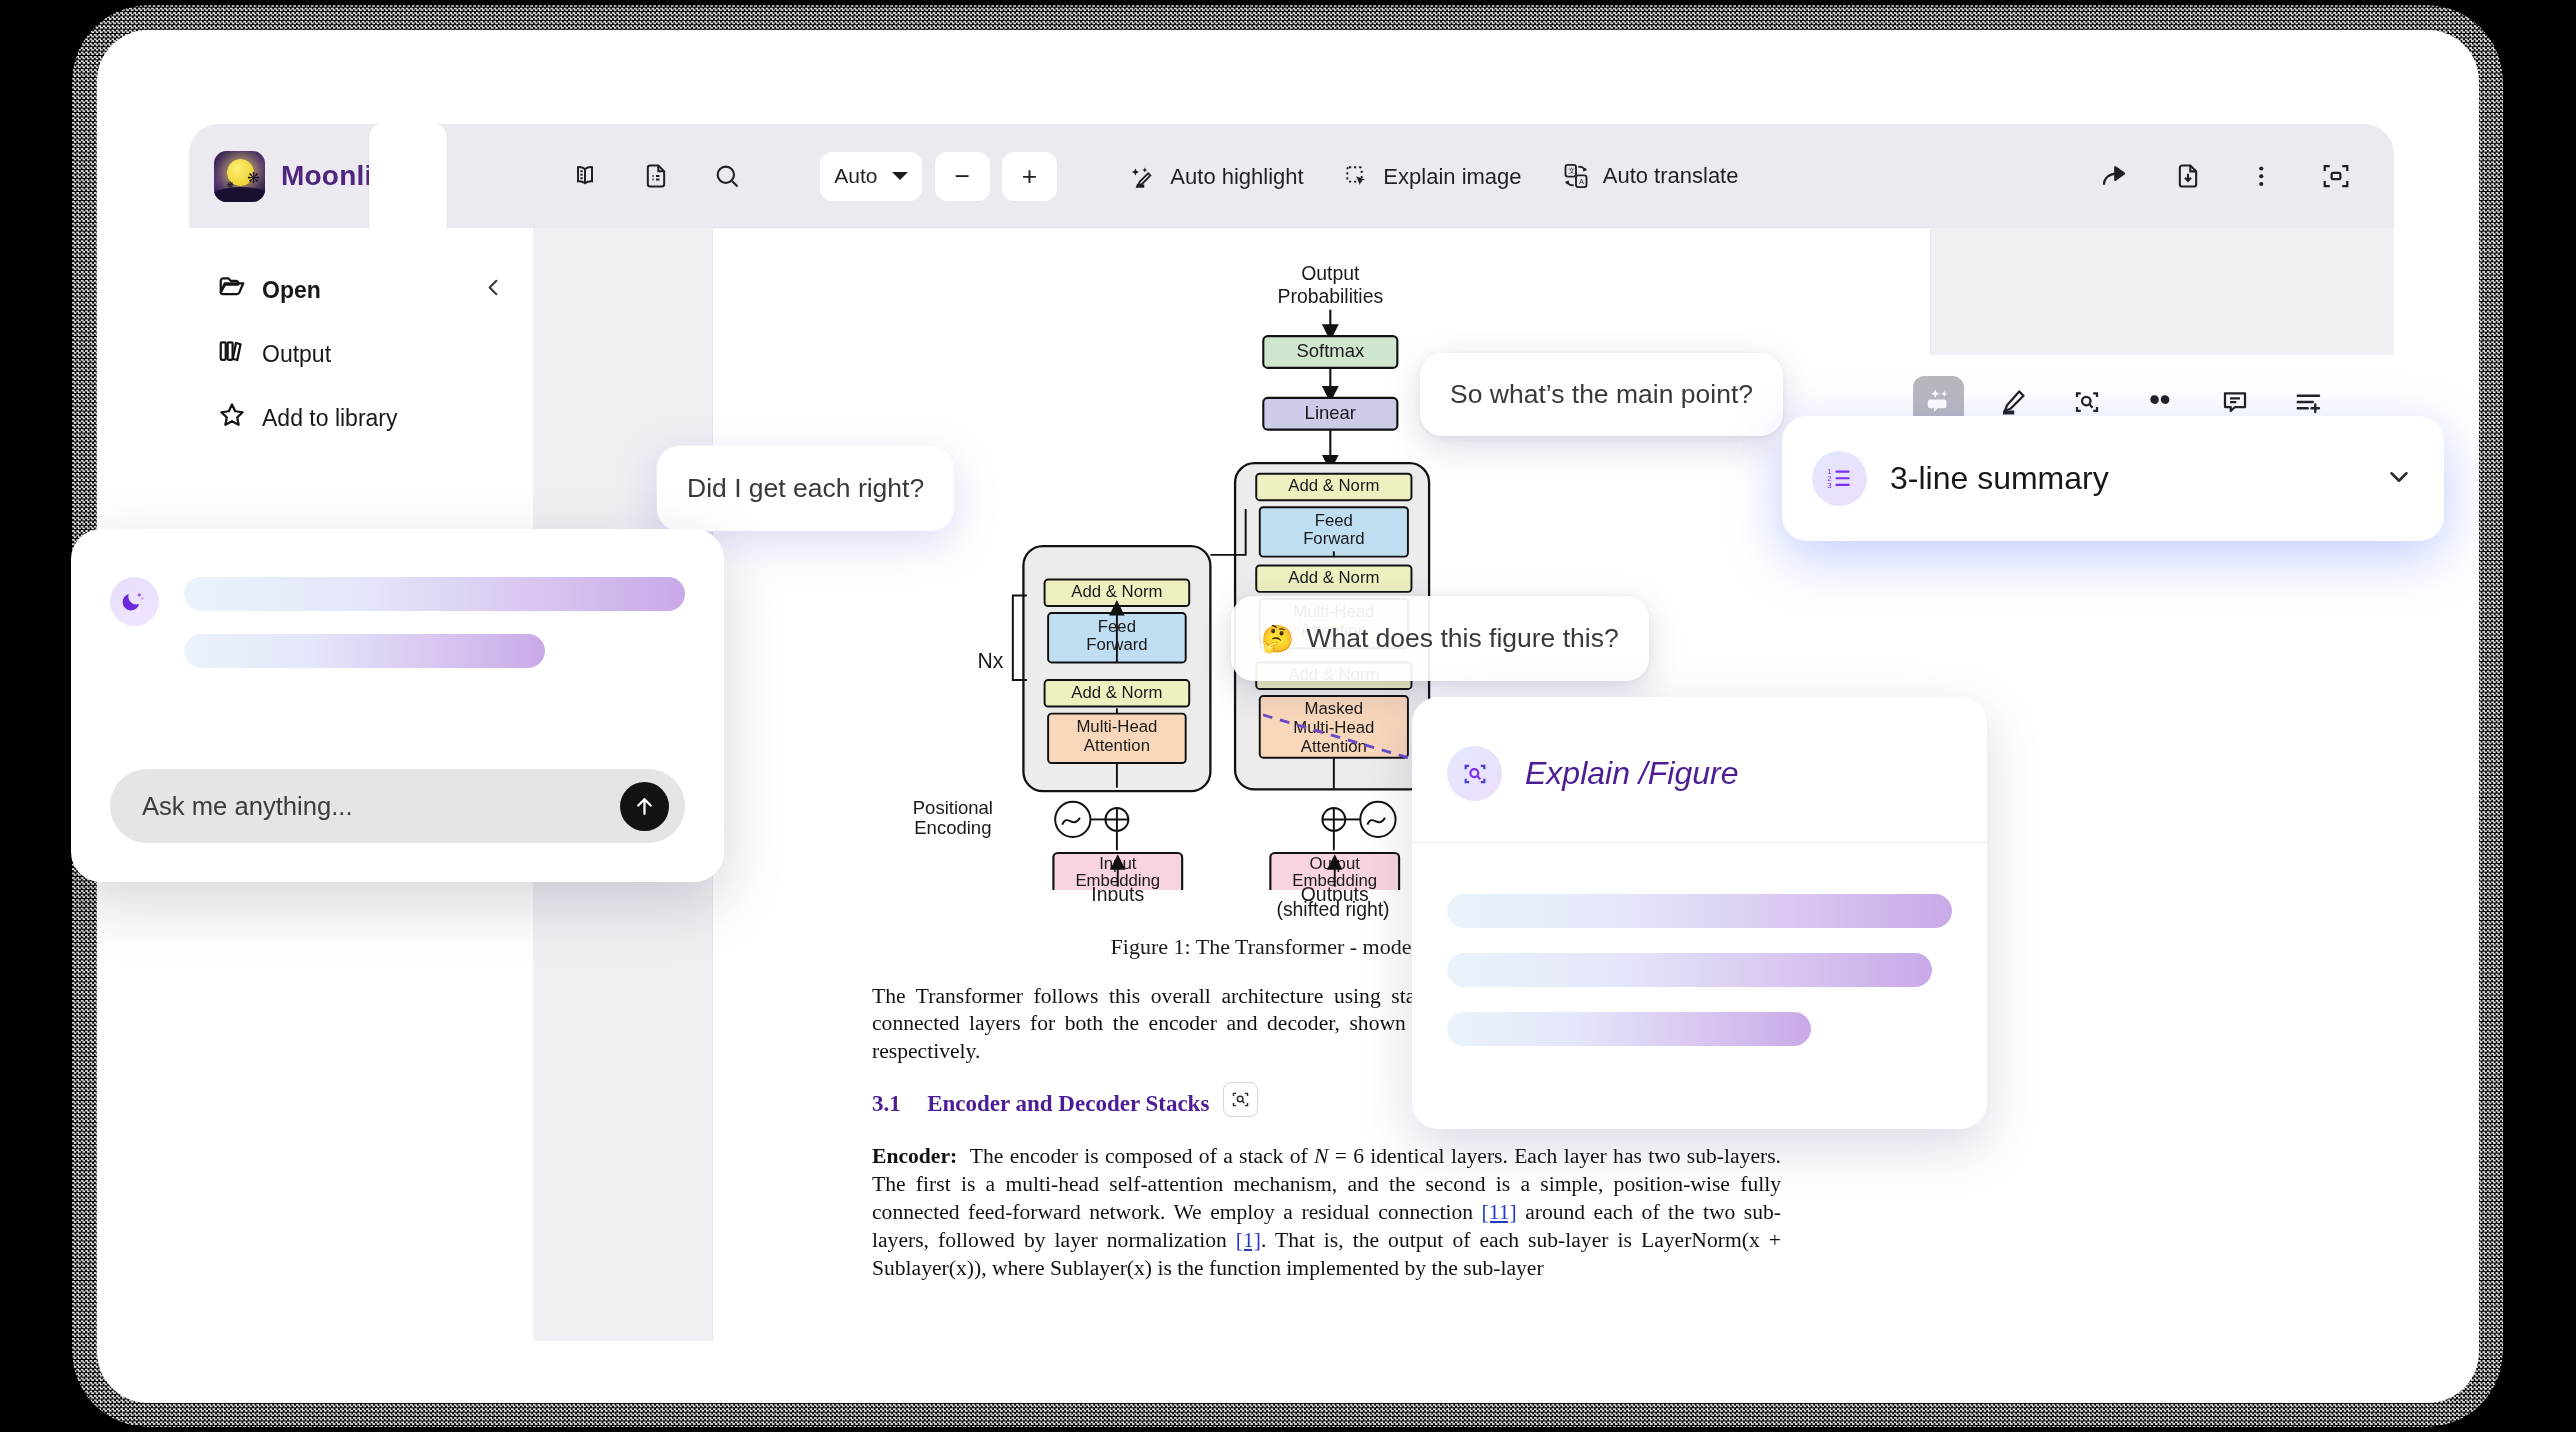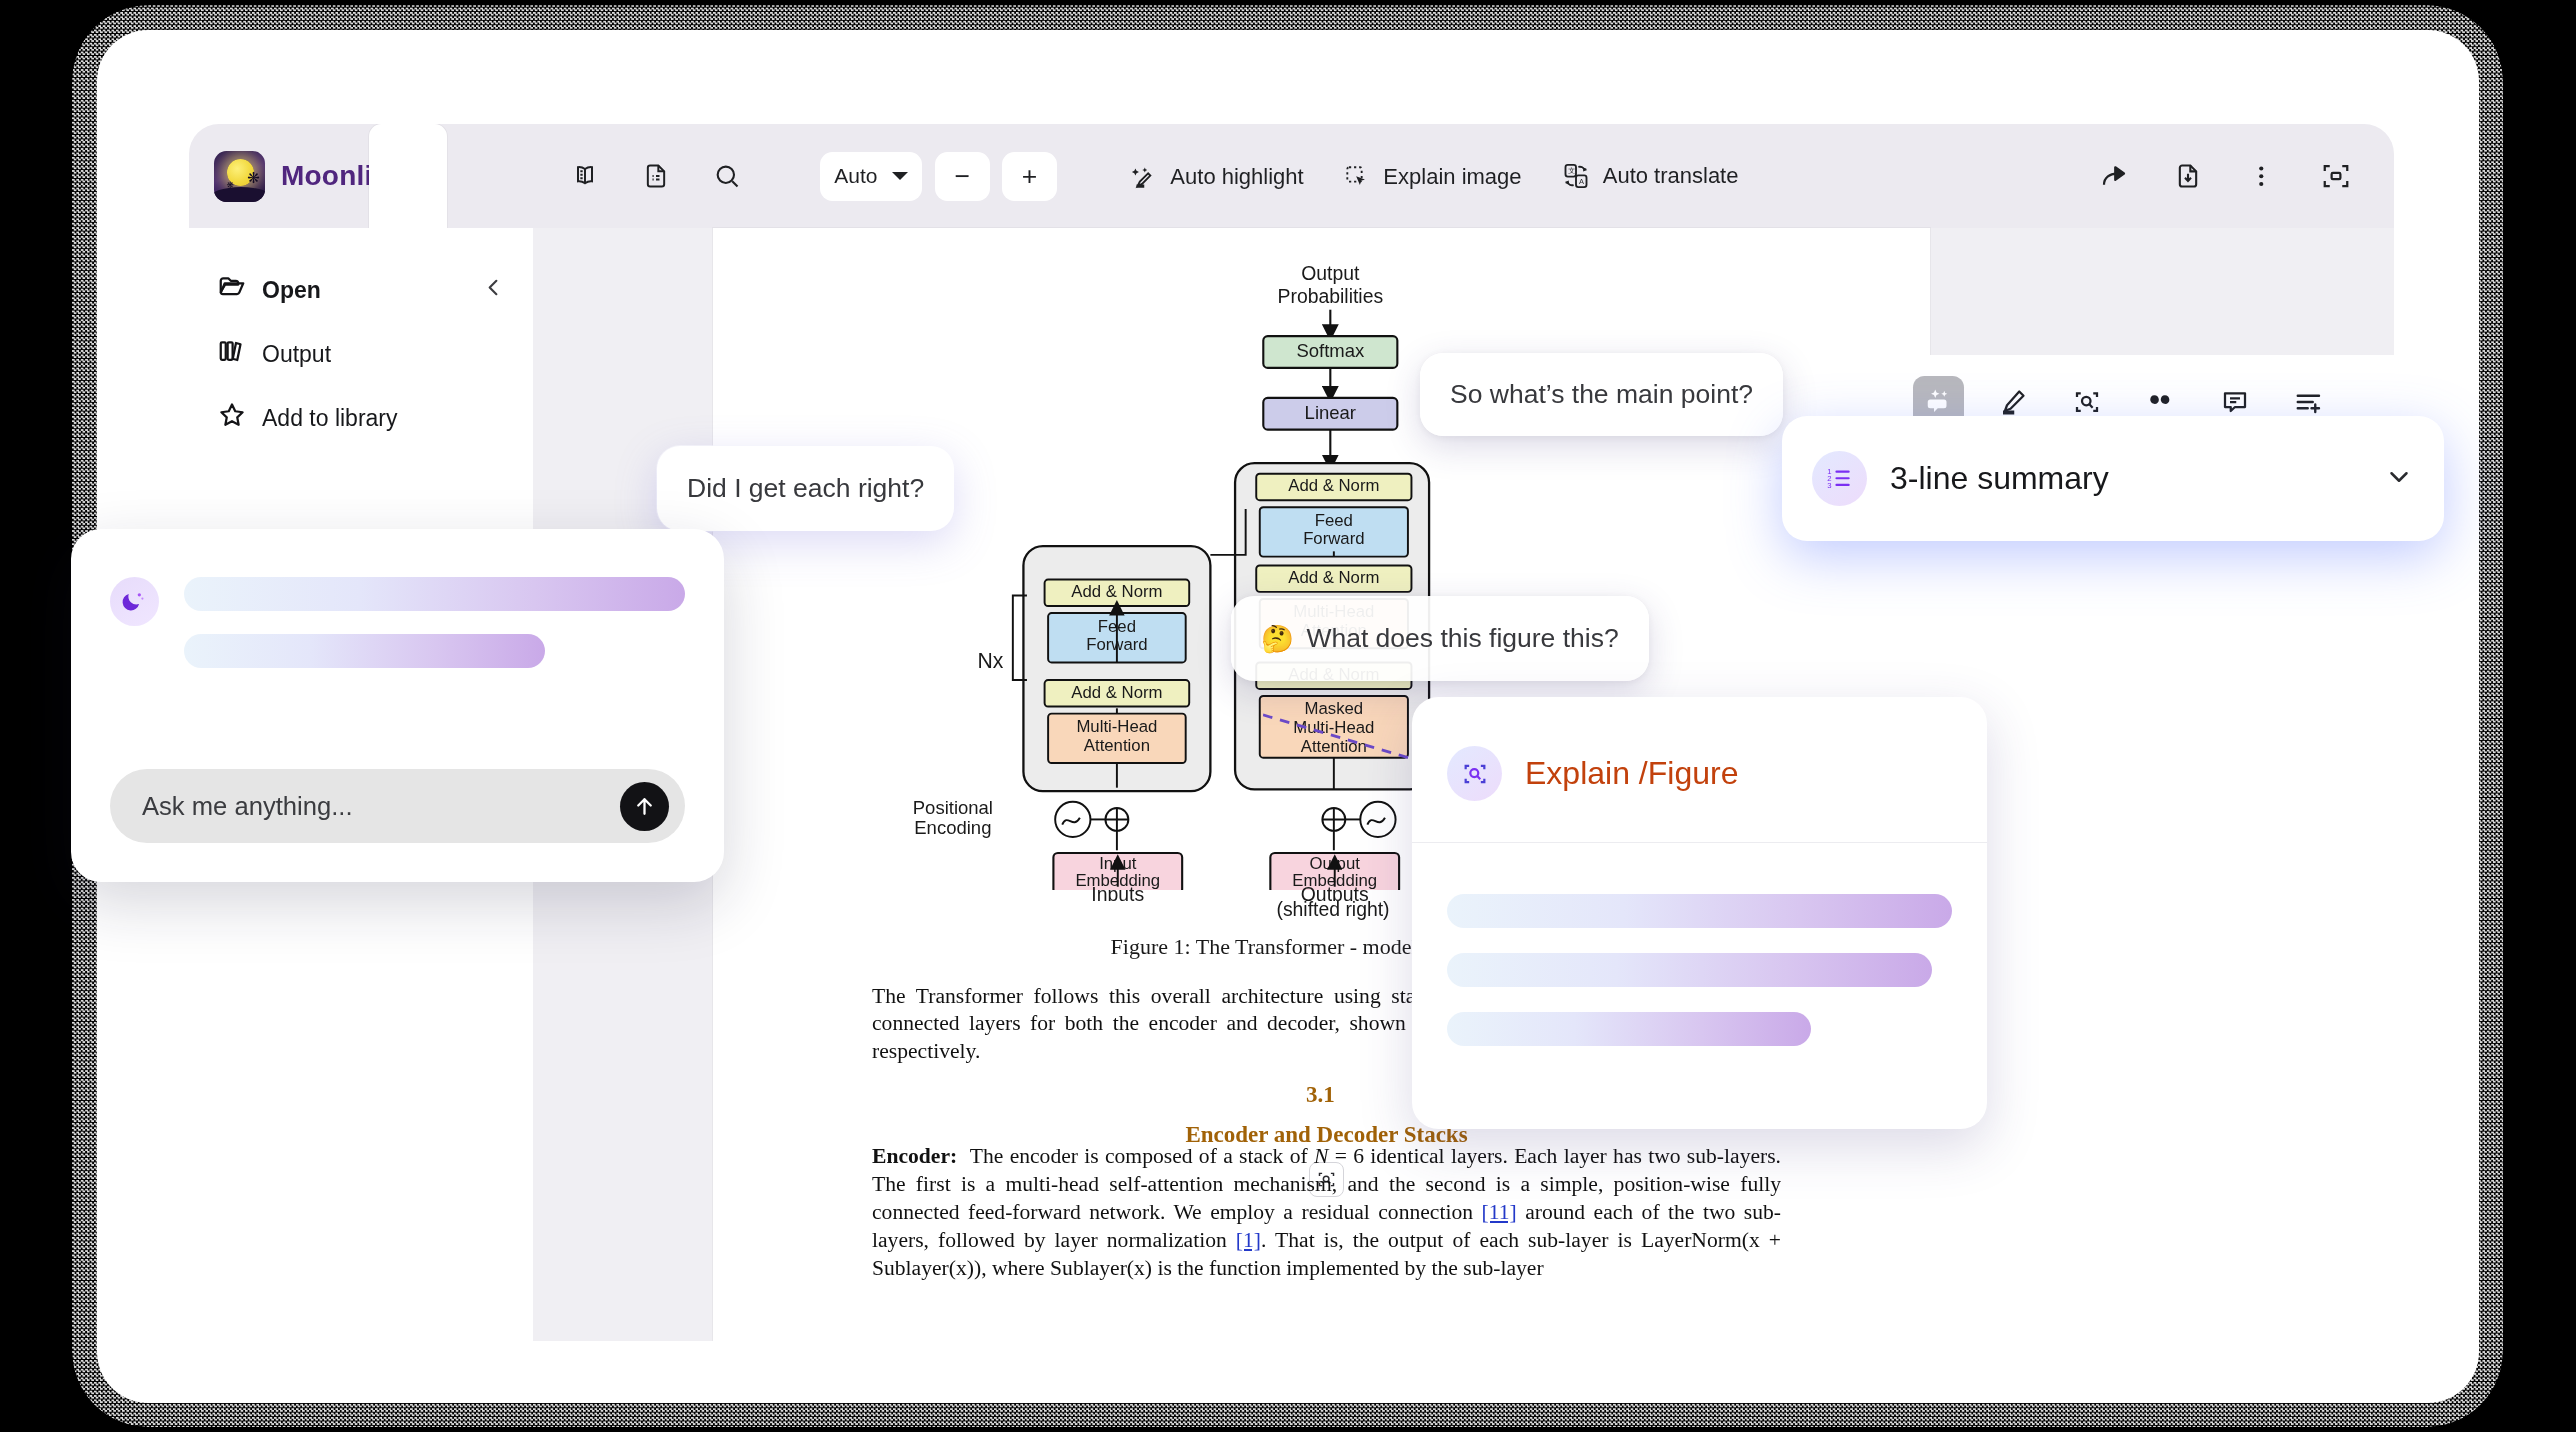--- a/index.html
+++ b/index.html
@@ -110,22 +110,22 @@
     position:absolute; left:0; top:670px; width:1217px; text-align:center;
     font-family:"Liberation Serif", serif; font-size:22px; color:#1a1a1a;
   }
   .body-txt{
     position:absolute; left:159px; top:732px; width:909px;
     font-family:"Liberation Serif", serif; font-size:21.6px; line-height:1.27;
     color:#111; text-align:justify;
   }
   .h3{
     position:absolute; left:159px; top:838px; width:909px;
-    font-family:"Liberation Serif", serif; font-weight:700; font-size:23px; color:#a16207;
-    display:flex; align-items:center; gap:14px;flex-direction:column;
+    font-family:"Liberation Serif", serif; font-weight:700; font-size:23px; color:#4c1d95;
+    display:flex; align-items:flex-end; gap:14px;
   }
   .h3 .num{ margin-right:12.4px;}
   .inline-scan{
     width:35px;height:35px;border:1.3px solid #d5d5da;border-radius:8px;background:#fff;
     display:flex;align-items:center;justify-content:center;cursor:pointer;
   }
   .body-txt2{
     position:absolute; left:159px; top:900px; width:909px;
     font-family:"Liberation Serif", serif; font-size:21.6px; line-height:1.30;
     color:#111; text-align:justify;
@@ -195,21 +195,21 @@
   .sum-title{ font-size:32px; color:#17181b; flex:1 1 auto;}
 
   
   .explaincard{
     position:absolute; left:1412px; top:697px; width:575px; height:432px;
     background:#fff; border-radius:26.5px;
     box-shadow:0 17.6px 53px rgba(60,50,120,.18);
     overflow:hidden;
   }
   .ec-head{ display:flex; align-items:center; gap:23px; padding:49px 35px 0 35px;}
-  .ec-title{ font-size:32px; color:#c2410c;}
+  .ec-title{ font-size:32px; color:#4c1d95;font-style:italic;}
   .ec-div{ margin-top:41px; height:0.9px; background:#ececf0;}
   .ec-body{ padding:51px 35px 0 35px; display:flex; flex-direction:column; gap:25px;}
   .skel{
     height:34px; border-radius:17px;
     background:linear-gradient(90deg,#eaf3fb 0%, #e4e6fa 35%, #d8c6f0 70%, #c9a9e8 100%);
   }
   .skel.w100{ width:100%;} .skel.w96{ width:96%;} .skel.w72{ width:72%;}
 
   
   .chatcard{

